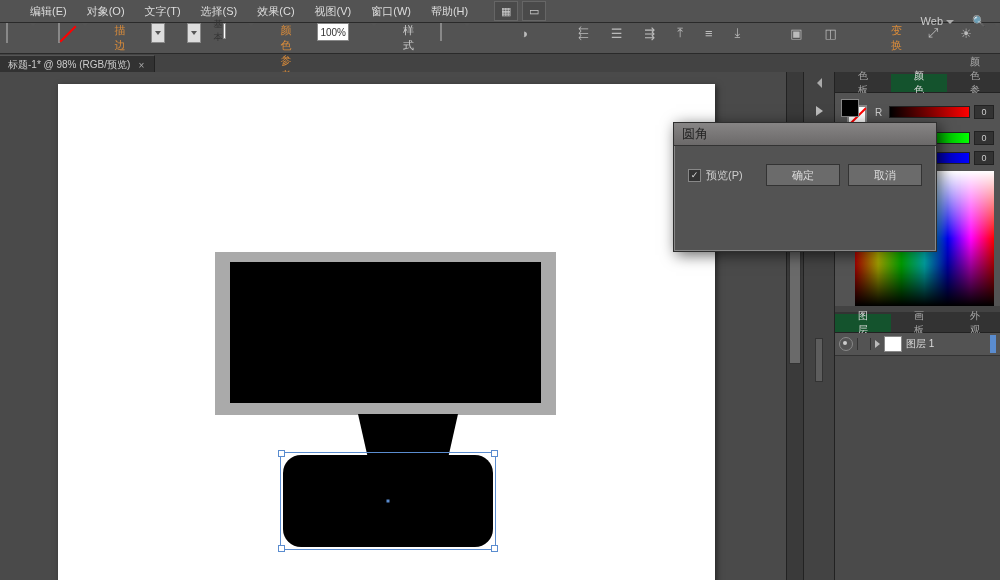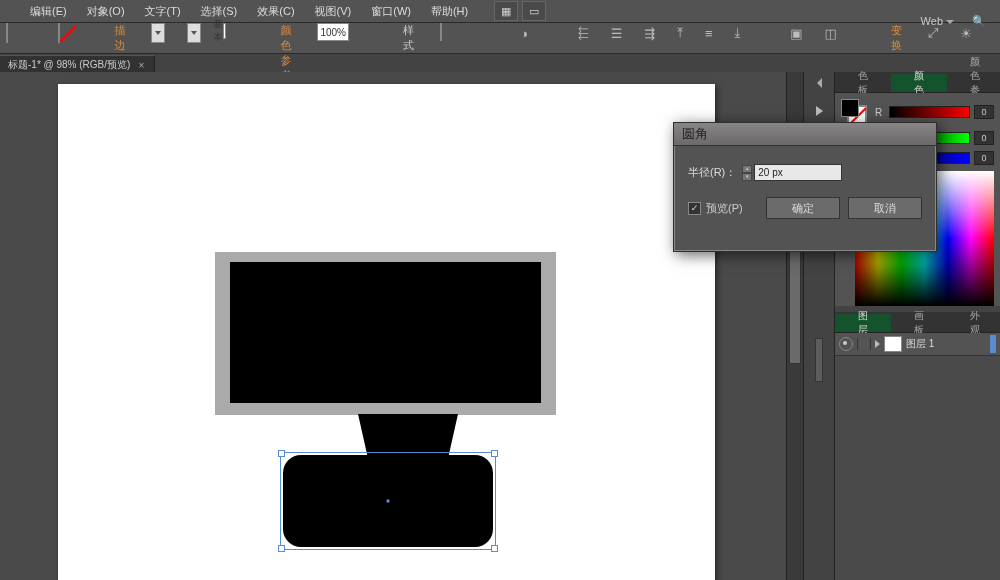--- a/index.html
+++ b/index.html
@@ -269,28 +269,20 @@
         <span class="layer-name">图层 1</span>
         <span class="layer-color"></span>
       </div>
     </div>
   </div>
 </div>
 
 <div class="dialog">
   <div class="dialog-title">圆角</div>
   <div class="dialog-body">
-    <div class="dlg-row">
-      <span class="dlg-label">半径(R)：</span>
-      <div class="spinner">
-          <div>▴</div>
-          <div>▾</div>
-        </div>
-      <span class="dlg-input">20 px</span>
-    </div>
     <div class="dlg-buttons">
       <div class="dlg-check">
         <span class="cb">✓</span>
         <span>预览(P)</span>
       </div>
       <div class="dlg-btn">确定</div>
       <div class="dlg-btn">取消</div>
     </div>
   </div>
 </div>

